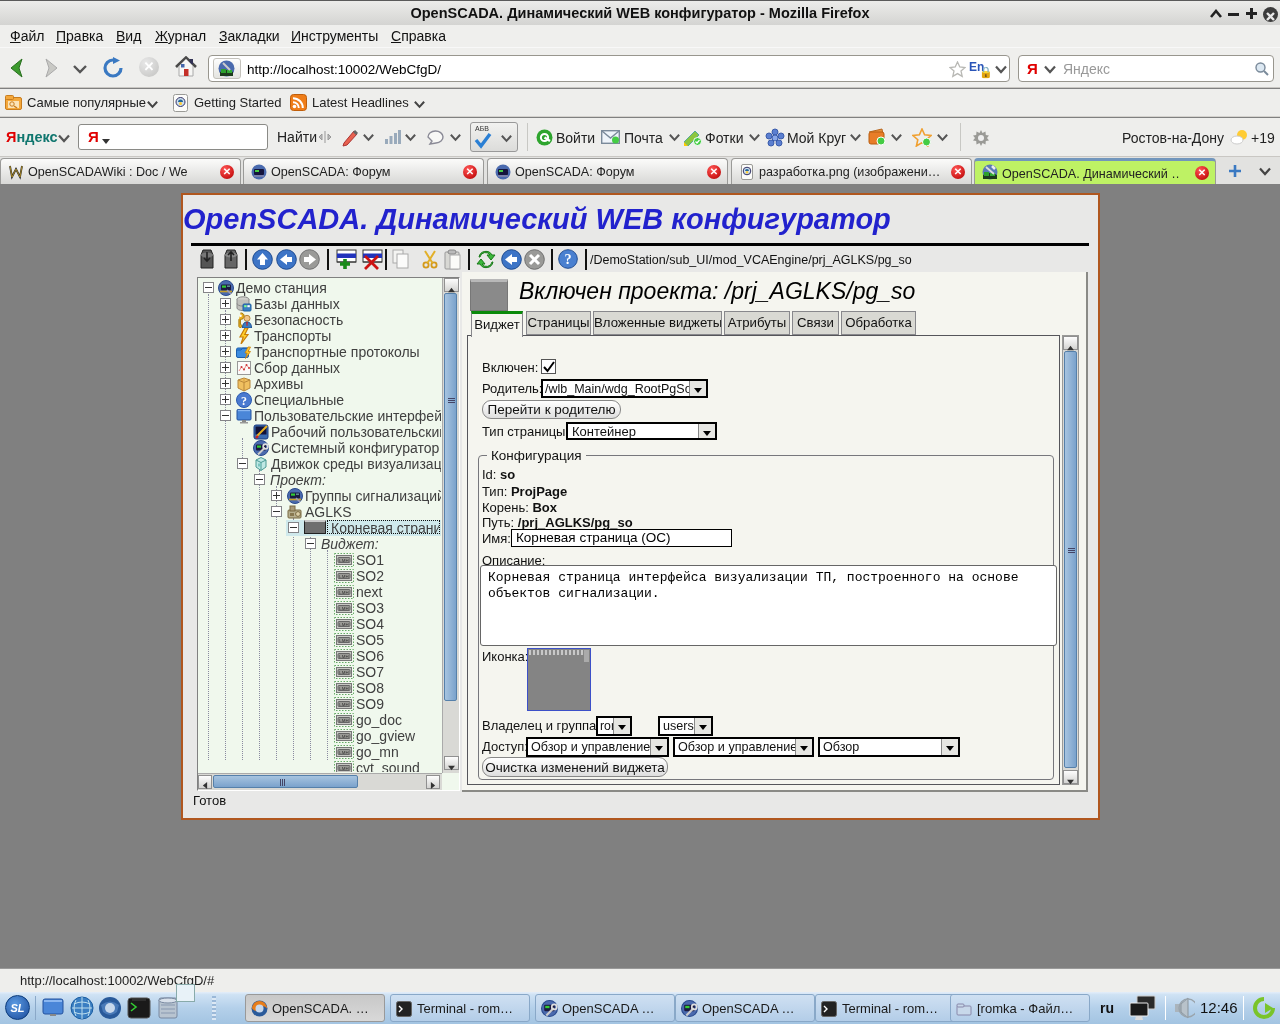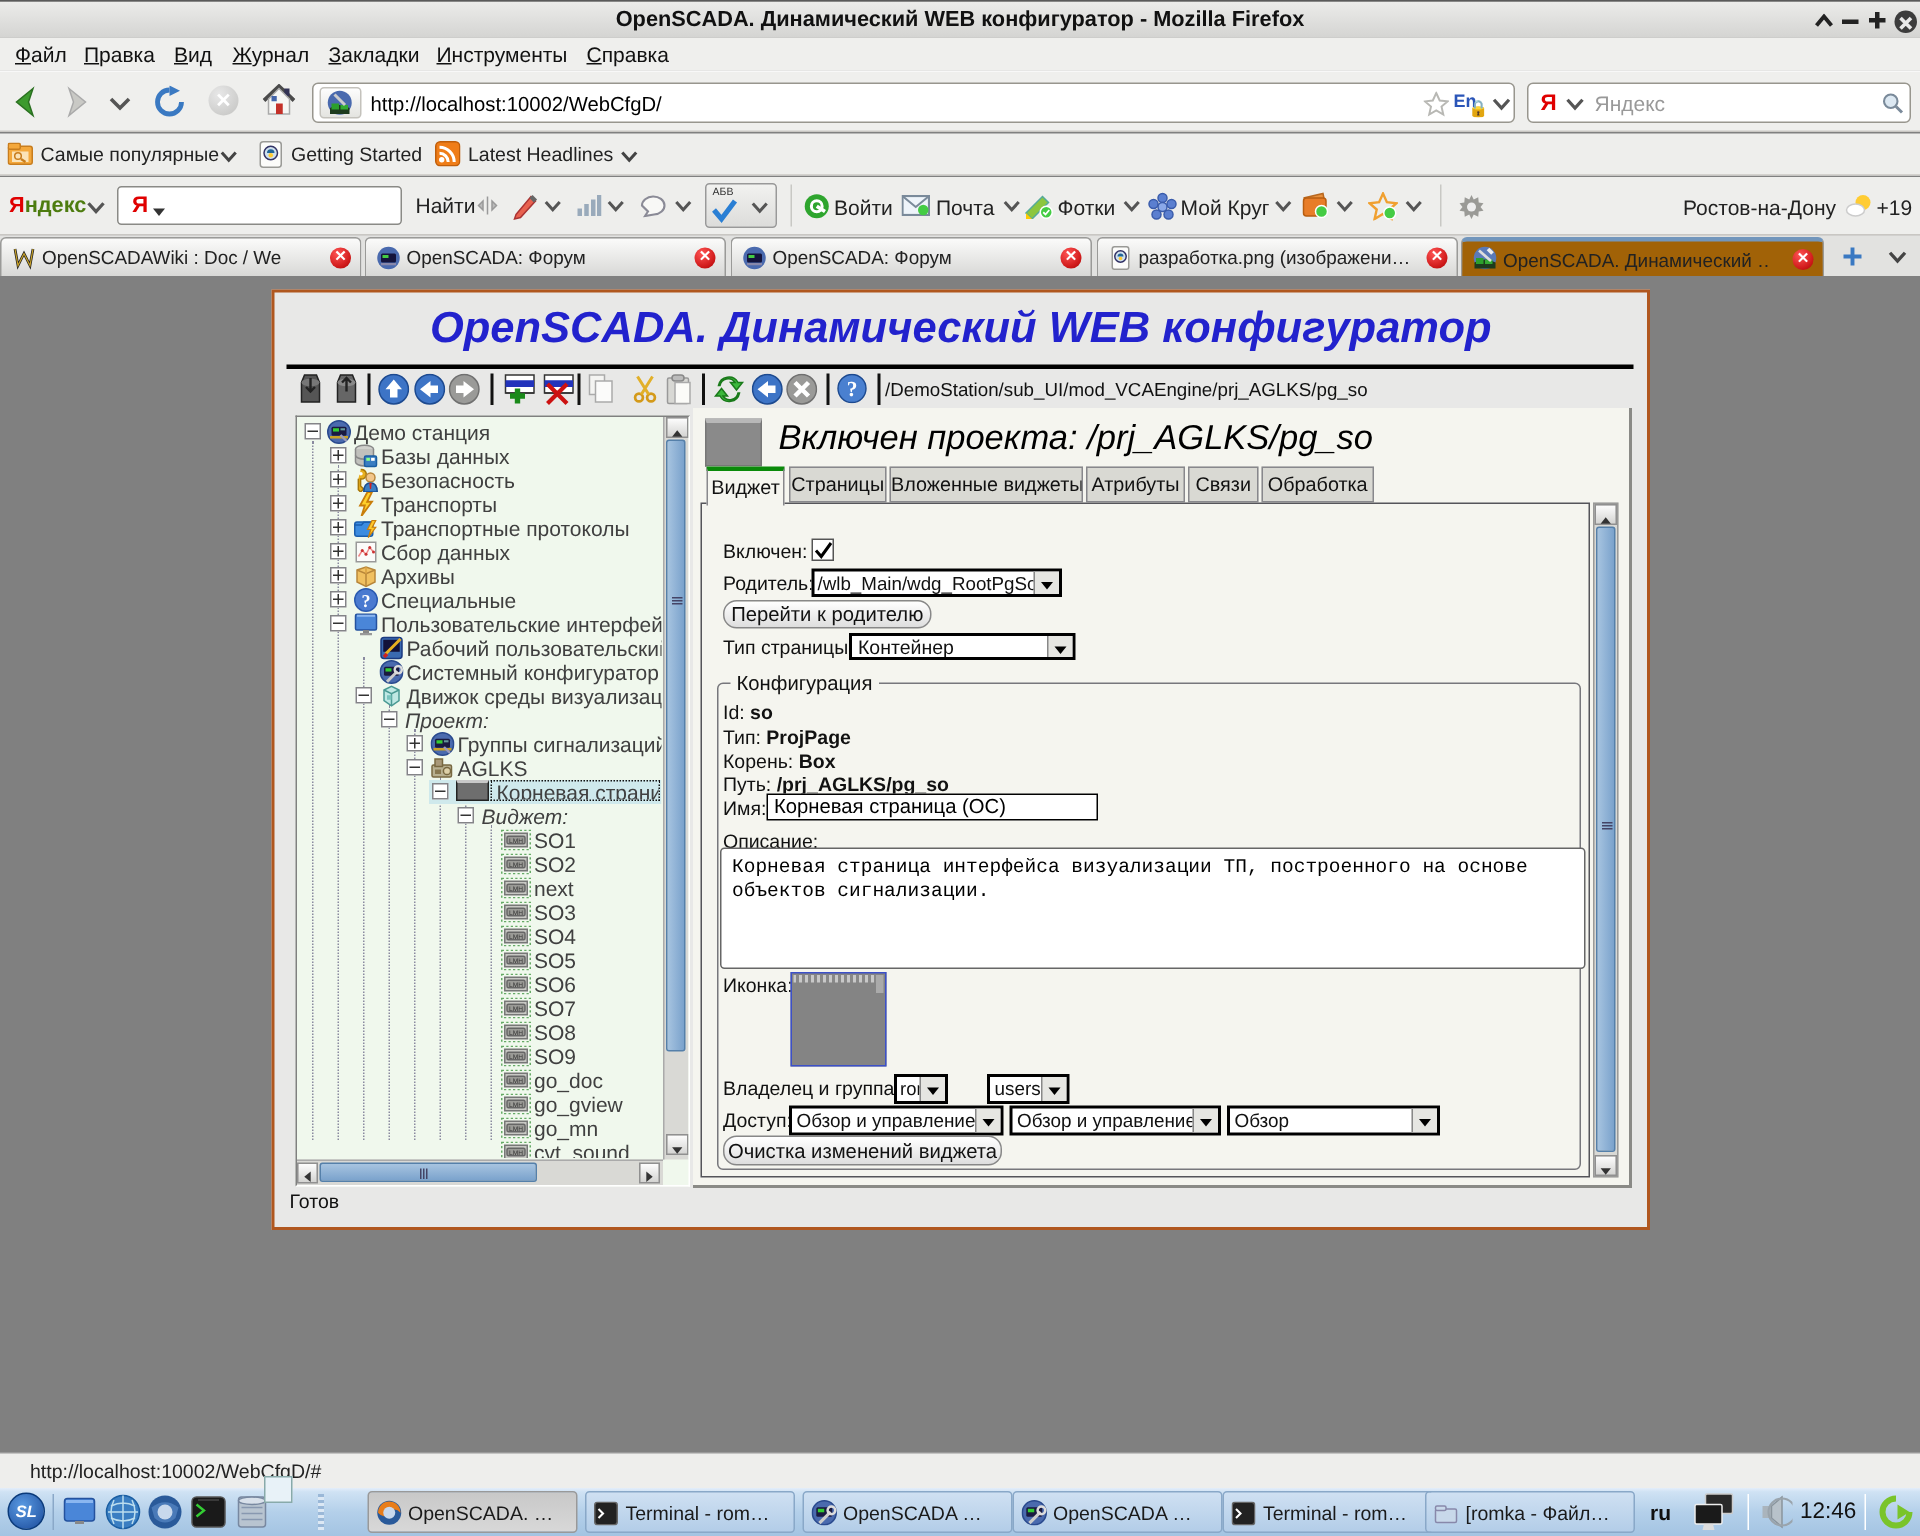--- a/index.html
+++ b/index.html
@@ -6,30 +6,30 @@
 
 #titlebar{left:0;top:0;width:1280px;height:25px;background:linear-gradient(#ececea,#d4d4d2);border-top:1px solid #5a5a5a;text-align:center;font-weight:bold;font-size:14.5px;color:#111;line-height:25px}
 #menubar{left:0;top:25px;width:1280px;height:22px;background:#efefed;font-size:14px;color:#111}
 #menubar span{position:absolute;top:3px}
 #menubar u{text-decoration:underline}
 #navbar{left:0;top:47px;width:1280px;height:41px;background:#efefed;border-top:1px solid #f8f8f8;border-bottom:1px solid #c9c7c3}
 #bookbar{left:0;top:89px;width:1280px;height:28px;background:#eeeeec;border-bottom:1px solid #d4d2ce;font-size:13px;color:#222}
 #yandexbar{left:0;top:118px;width:1280px;height:39px;background:#eeeeec;border-bottom:1px solid #c9c7c3;font-size:13px;color:#222}
 #tabbar{left:0;top:157px;width:1280px;height:27px;background:#e2e2e0}
 .tab{position:absolute;top:1px;height:26px;border:1px solid #9a9a98;border-bottom:none;border-radius:4px 4px 0 0;background:linear-gradient(#fbfbfa,#d8d8d6);font-size:13px;color:#222}
-.tab.active{background:#a16207;border-top:3px solid #7296bc;height:26px}
+.tab.active{background:#bef264;border-top:3px solid #7296bc;height:26px}
 .tab .ttxt{position:absolute;left:27px;top:6px;white-space:nowrap;overflow:hidden;font-size:12.6px}
 .tab .tclose{position:absolute;right:6px;top:6px;width:14px;height:14px;border-radius:7px;background:radial-gradient(circle at 5px 4px,#f55 0%,#d41f1f 60%,#a00 100%);color:#fff;font-size:10px;font-weight:bold;text-align:center;line-height:14px}
 .tab .tfav{position:absolute;left:7px;top:5px;width:16px;height:16px}
 #viewport{left:0;top:184px;width:1280px;height:784px;background:#808080}
 #statusbar{left:0;top:968px;width:1280px;height:24px;background:#eeeeec;border-top:1px solid #999;font-size:13px;color:#222}
 #taskbar{left:0;top:992px;width:1280px;height:32px;background:linear-gradient(#e4eefa 0%,#cfe2f4 8%,#b4d0ea 50%,#a3c4e2 100%)}
 
 #page{left:181px;top:193px;width:919px;height:627px;background:#e8e8e7;border:2px solid #b0571f}
-#pghead{position:absolute;left:0;top:8px;width:915px;text-align:center;font-size:29px;font-style:italic;font-weight:bold;color:#2222cd}
+#pghead{position:absolute;left:0;top:8px;width:915px;font-size:29px;font-style:italic;font-weight:bold;color:#2222cd}
 #pghr{position:absolute;left:8px;top:48px;width:898px;height:3px;background:#000}
 #pgtoolbar{position:absolute;left:8px;top:53px;width:898px;height:24px}
 .tsep{position:absolute;top:1px;width:2px;height:21px;background:#111}
 #treepanel{position:absolute;left:14px;top:82px;width:263px;height:514px;background:#f0f8ed;border:1px solid #808080;border-right-color:#fff;border-bottom-color:#fff;overflow:hidden}
 #tree{position:absolute;left:0;top:0;width:243px;height:494px;overflow:hidden;font-size:14px;color:#404040}
 .trow{position:absolute;height:16px;line-height:16px;white-space:nowrap}
 .exp{position:absolute;width:11px;height:11px;border:1px solid #848488;background:#fff;top:2px;z-index:2}
 .exp i{position:absolute;left:1px;top:4px;width:7px;height:1px;background:#333}
 .exp.plus b{position:absolute;left:4px;top:1px;width:1px;height:7px;background:#333}
 .vguide{position:absolute;width:1px;border-left:1px dotted #8a8aa0}
@@ -153,21 +153,21 @@
       <circle cx="4.5" cy="12.5" r="1.8" fill="#fff"></circle>
       <path d="M3 8.2 A 5.8 5.8 0 0 1 8.8 14" fill="none" stroke="#fff" stroke-width="2"></path>
       <path d="M3 4.2 A 9.8 9.8 0 0 1 12.8 14" fill="none" stroke="#fff" stroke-width="2"></path>
     </svg>
  <span style="position:absolute;left:312px;top:6px">Latest Headlines</span>
  <svg style="position:absolute;left:413px;top:11px" width="13" height="9" viewBox="0 0 14 9">
       <path d="M2 1.5 L7 7 L12 1.5" fill="none" stroke="#444" stroke-width="2.2"></path>
     </svg>
 </div>
 <div class="abs" id="yandexbar">
- <span style="position:absolute;left:6px;top:11px;font-size:14.5px;font-weight:bold;color:#e00000">Я<span style="color:#4d7c0f">ндекс</span></span>
+ <span style="position:absolute;left:6px;top:11px;font-size:14.5px;font-weight:bold;color:#e00000">Я<span style="color:#0f766e">ндекс</span></span>
  <svg style="position:absolute;left:57px;top:16px" width="14" height="9" viewBox="0 0 14 9">
       <path d="M2 1.5 L7 7 L12 1.5" fill="none" stroke="#555" stroke-width="2.2"></path>
     </svg>
  <div style="position:absolute;left:78px;top:6px;width:190px;height:26px;background:#fff;border:1px solid #8a8a86;border-radius:3px">
   <span style="position:absolute;left:9px;top:3px;font-size:15px;font-weight:bold;color:#e00000">Я</span>
   <svg style="position:absolute;left:22px;top:13px" width="10" height="7" viewBox="0 0 10 7">
         <path d="M1 1 L5 6 L9 1 Z" fill="#333"></path>
       </svg>
  </div>
  <span style="position:absolute;left:277px;top:11px;font-size:14px">Найти</span>

